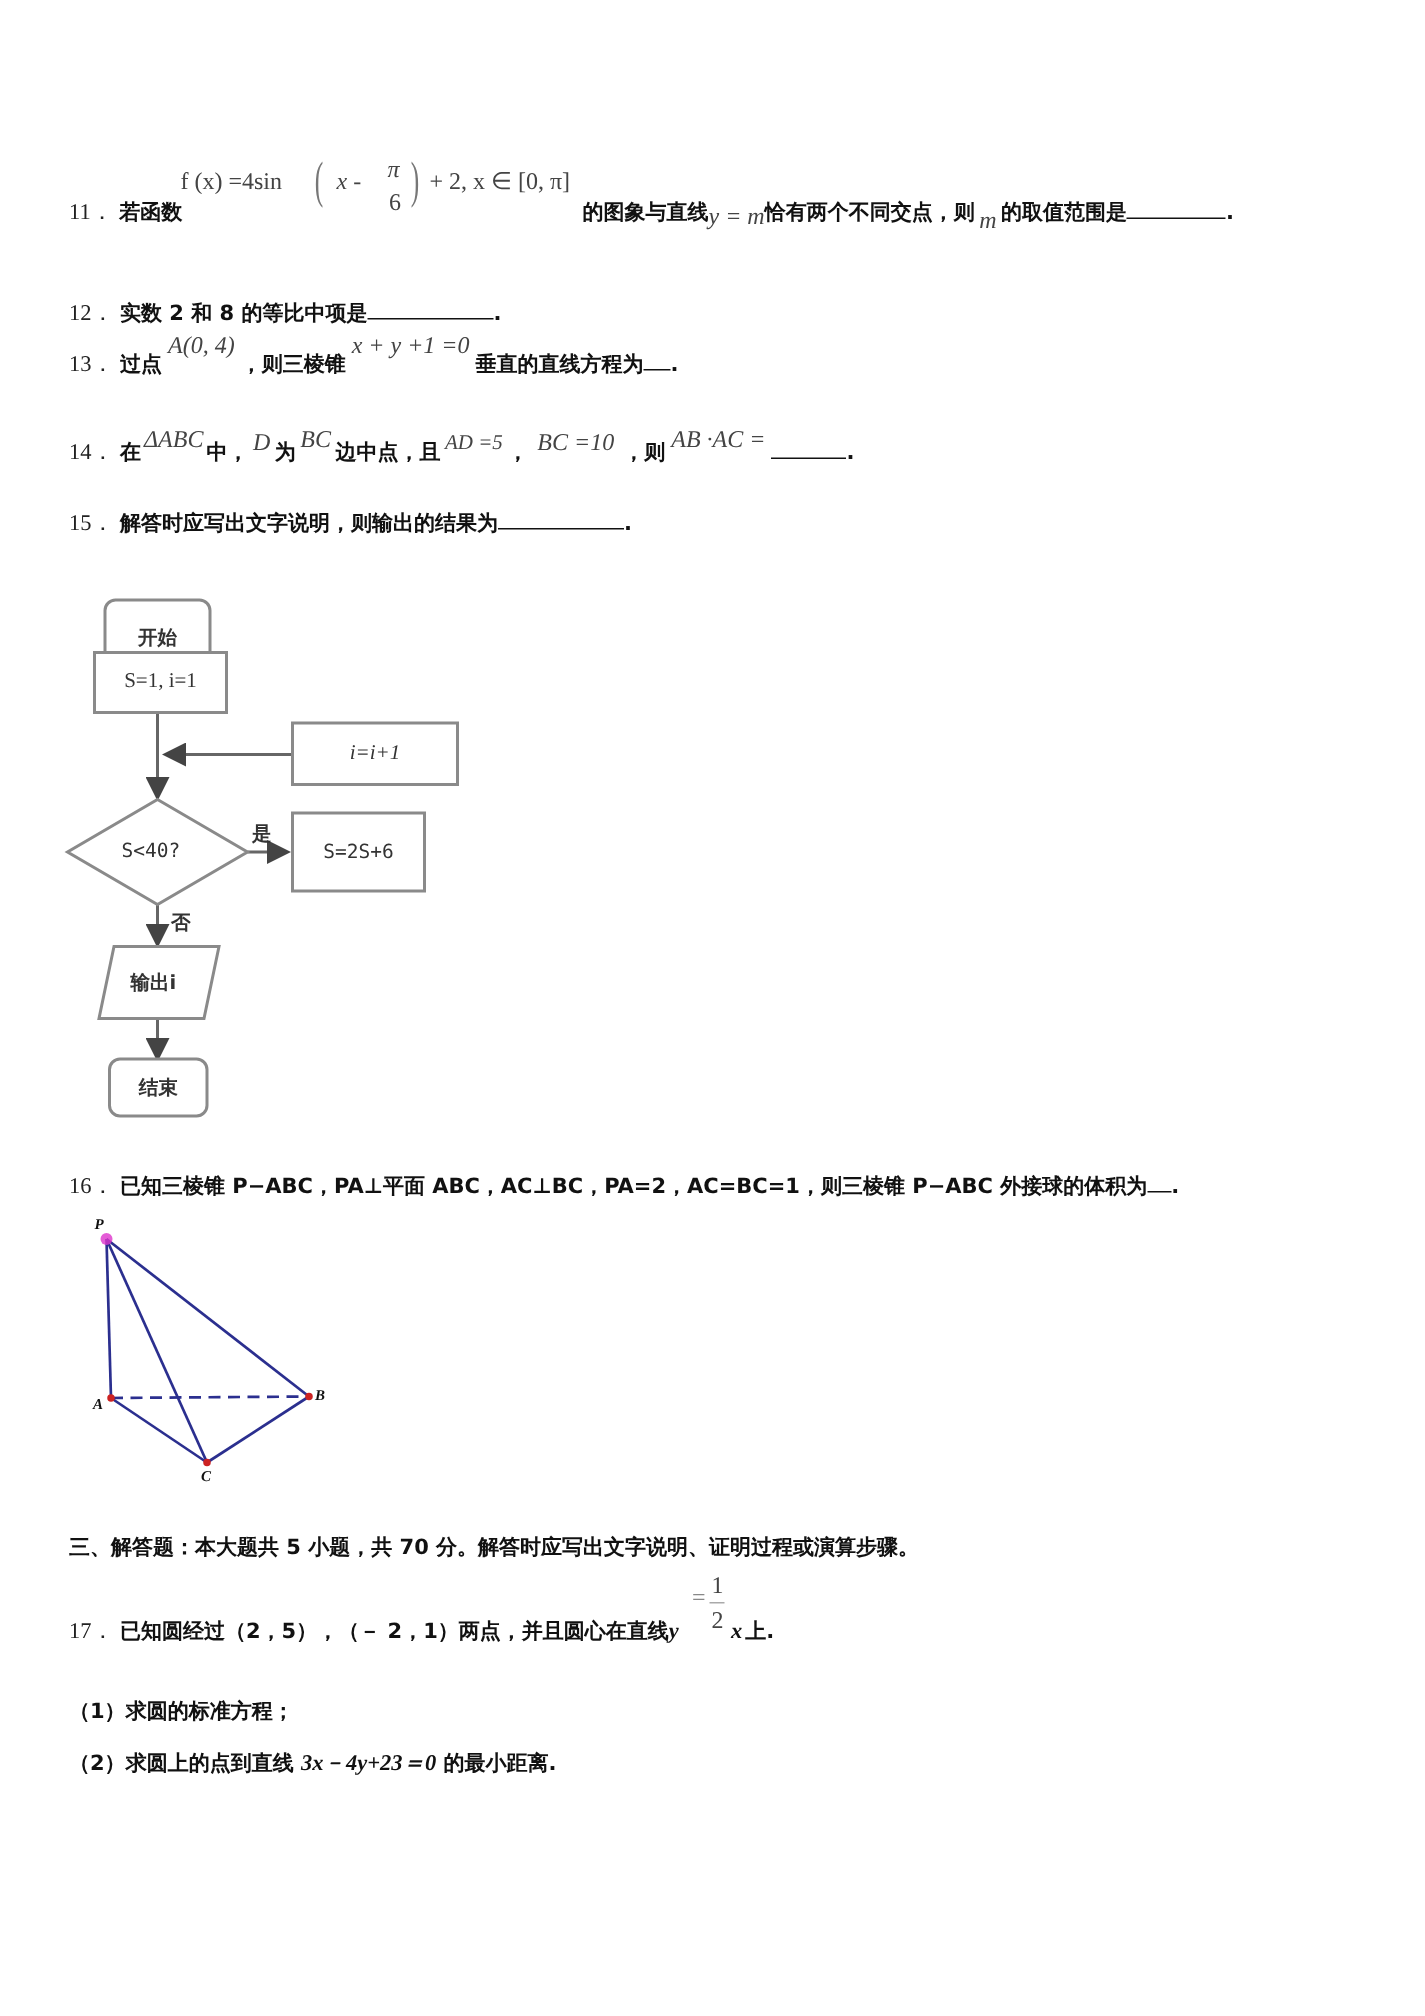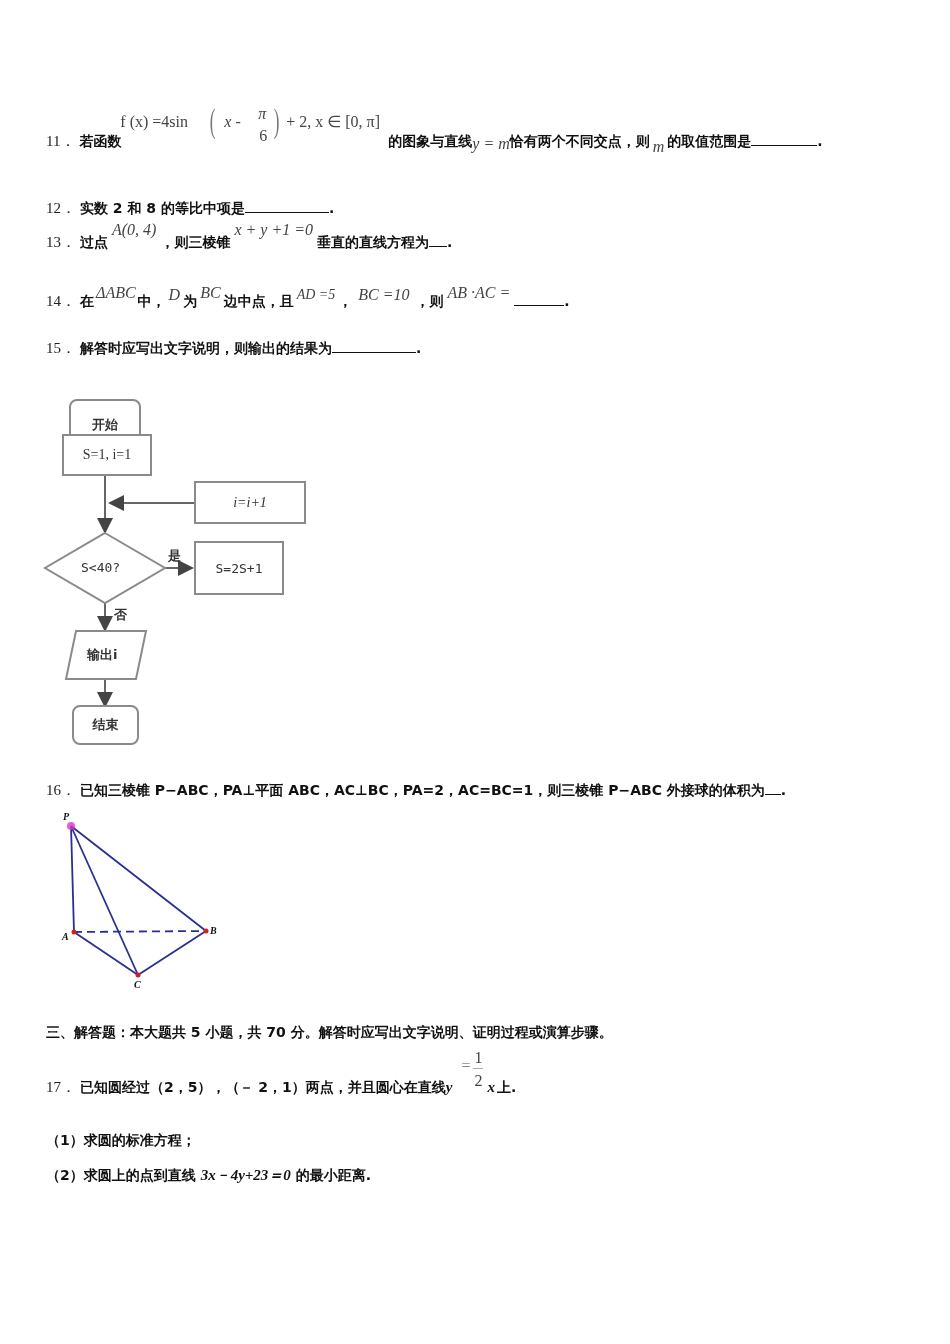--- a/index.html
+++ b/index.html
@@ -146,21 +146,21 @@
   <div class="fc-box fc-round" style="left:69px; top:370px; width:72px; height:51px;margin-top:29px;">开始</div>
   <div class="fc-box" style="left:62px; top:434px; width:90px; height:42px; font-family:'Liberation Serif', serif; font-weight:normal; font-size:14px;">
       <span>S=1, i=1</span>
     </div>
   <div class="fc-box" style="left:194px; top:481px; width:112px; height:43px; font-family:'Liberation Serif', serif; font-style:italic; font-weight:normal; font-size:14px;">
       <span>i=i+1</span>
     </div>
   <div class="fc-label" style="left:81px; top:560px; font-weight:normal; font-family:'DejaVu Sans Mono', monospace; font-size:13px;">S&lt;40?</div>
   <div class="fc-label" style="left:168px; top:547px;">是</div>
   <div class="fc-box" style="left:194px; top:541px; width:90px; height:54px; font-family:'DejaVu Sans Mono', monospace; font-weight:normal; font-size:13px;">
-      <span>S=2S+1</span>
+      <span>S=2S+6</span>
     </div>
   <div class="fc-label" style="left:114px; top:606px;">否</div>
   <div class="fc-label" style="left:87px; top:646px;">输出i</div>
   <div class="fc-box fc-round" style="left:72px; top:705px; width:67px; height:40px;">结束</div>
 </div>
 
 <div class="line" style="top:780px;">
   <span class="qnum">16．</span><span>已知三棱锥 P−ABC，PA⊥平面 ABC，AC⊥BC，PA=2，AC=BC=1，则三棱锥 P−ABC 外接球的体积为</span><span class="blank" style="width:16px;"></span><span>.</span>
 </div>
 

